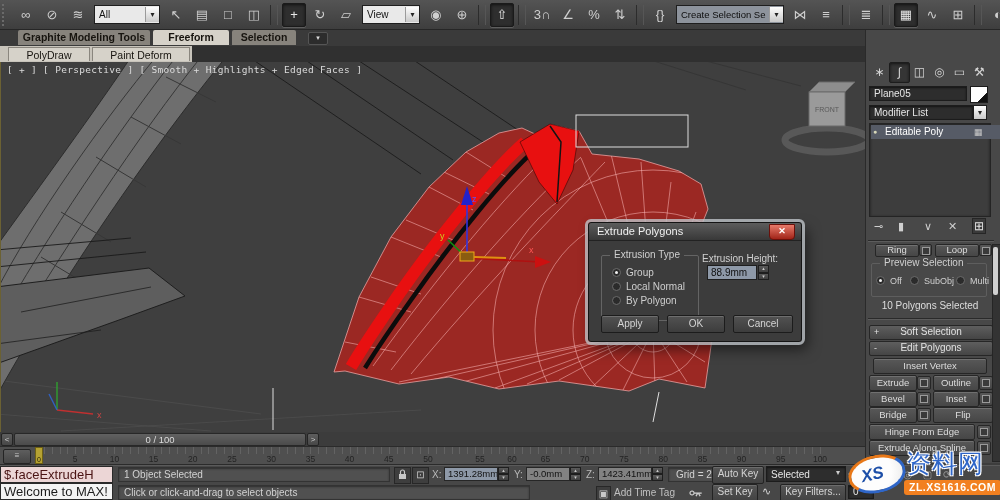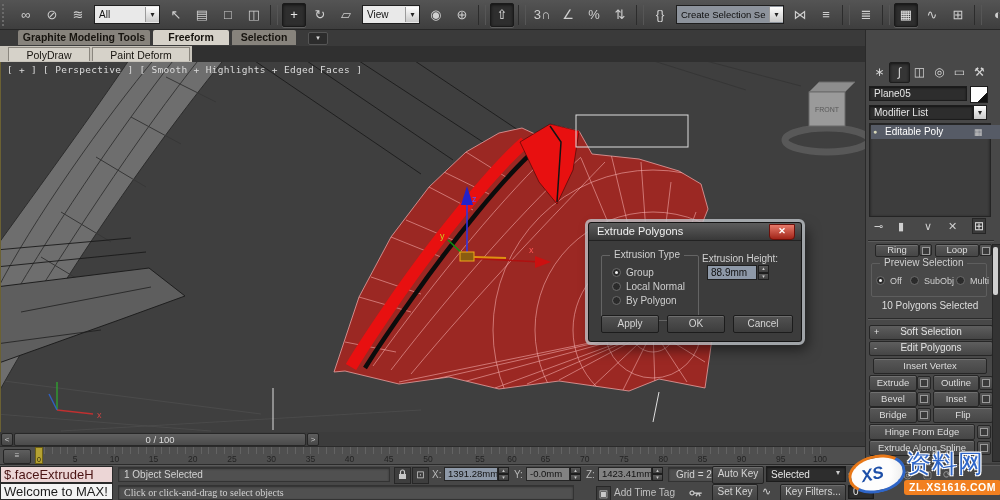--- a/index.html
+++ b/index.html
@@ -353,21 +353,21 @@
         <span class="ticklab" style="left: 811px;">100</span>
       </div>
     <div id="frame-marker">0</div>
   </div>
 
   <div id="statusbar" class="abs">
     <div class="mxcell" style="top:0;background:#ecd6d6;color:#4a1414;">$.faceExtrudeH</div>
     <div class="mxcell" style="top:17px;background:#f4f4f4;color:#1c1c1c;">Welcome to MAX!</div>
 
     <div class="stfld" style="left:118px;top:1px;width:272px;height:15px;">1 Object Selected</div>
-    <div class="stfld" style="left:118px;top:19px;width:456px;height:15px;font-family:Liberation Serif, serif;">Click or click-and-drag to select objects</div>
+    <div class="stfld" style="left:118px;top:19px;width:412px;height:15px;">Click or click-and-drag to select objects</div>
 
     <div class="icon16" style="left:394px;top:1px;">
       <svg width="13" height="13" viewBox="0 0 13 13">
           <rect x="3" y="6" width="7" height="5" fill="#c9c9c9"></rect>
           <path d="M4.5,6 V4 a2,2 0 0 1 4,0 V6" fill="none" stroke="#c9c9c9" stroke-width="1.2"></path>
         </svg>
     </div>
     <div class="icon16" style="left:412px;top:1px;">⊡</div>
 
     <span class="coordlab" style="left:432px;top:3px;">X:</span>

